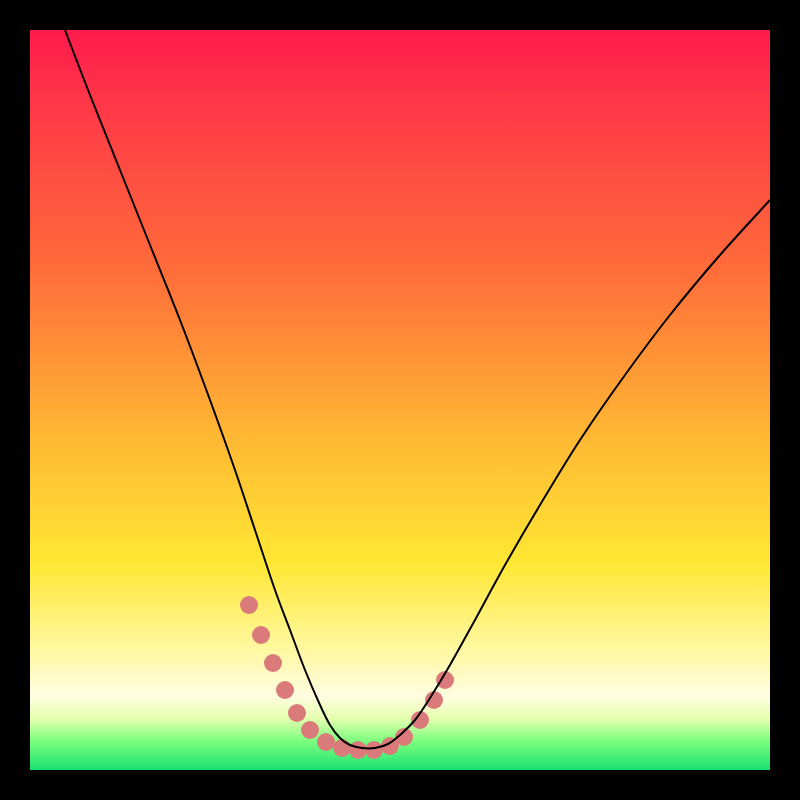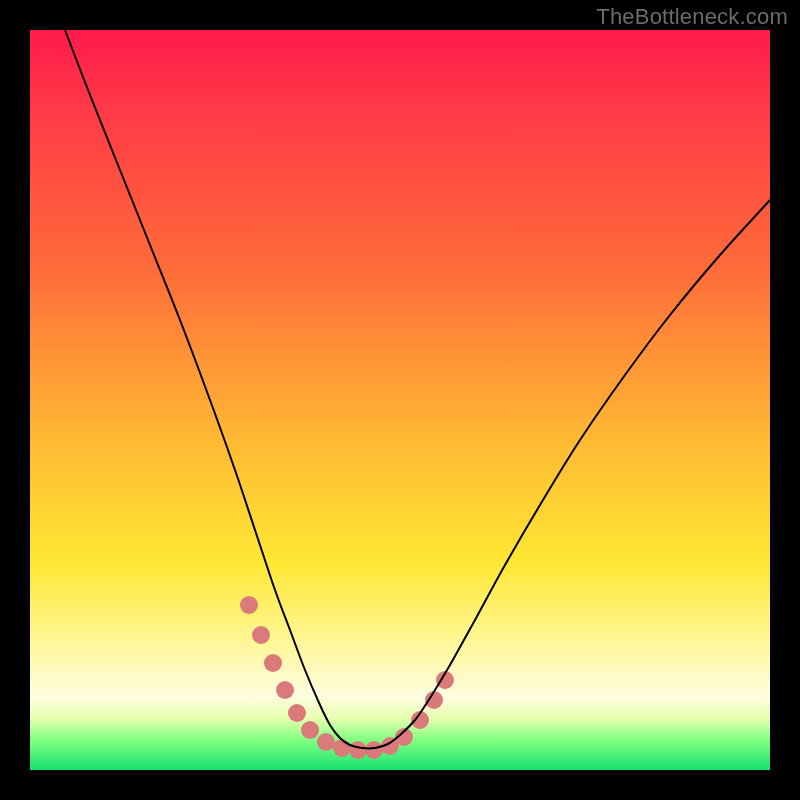--- a/index.html
+++ b/index.html
@@ -56,21 +56,20 @@
     top: 0;
     width: 740px;
     height: 740px;
     overflow: visible;
   }
 </style>
 </head>
 <body>
 
 <div class="frame">
-  <div class="watermark">TheBottleneck.com</div>
   <div class="plot">
     <svg class="curve" viewBox="0 0 740 740">
       <g id="highlight-group">
           <circle cx="219" cy="575" r="9" fill="#db7a7a"></circle>
           <circle cx="231" cy="605" r="9" fill="#db7a7a"></circle>
           <circle cx="243" cy="633" r="9" fill="#db7a7a"></circle>
           <circle cx="255" cy="660" r="9" fill="#db7a7a"></circle>
           <circle cx="267" cy="683" r="9" fill="#db7a7a"></circle>
           <circle cx="280" cy="700" r="9" fill="#db7a7a"></circle>
           <circle cx="296" cy="712" r="9" fill="#db7a7a"></circle>

